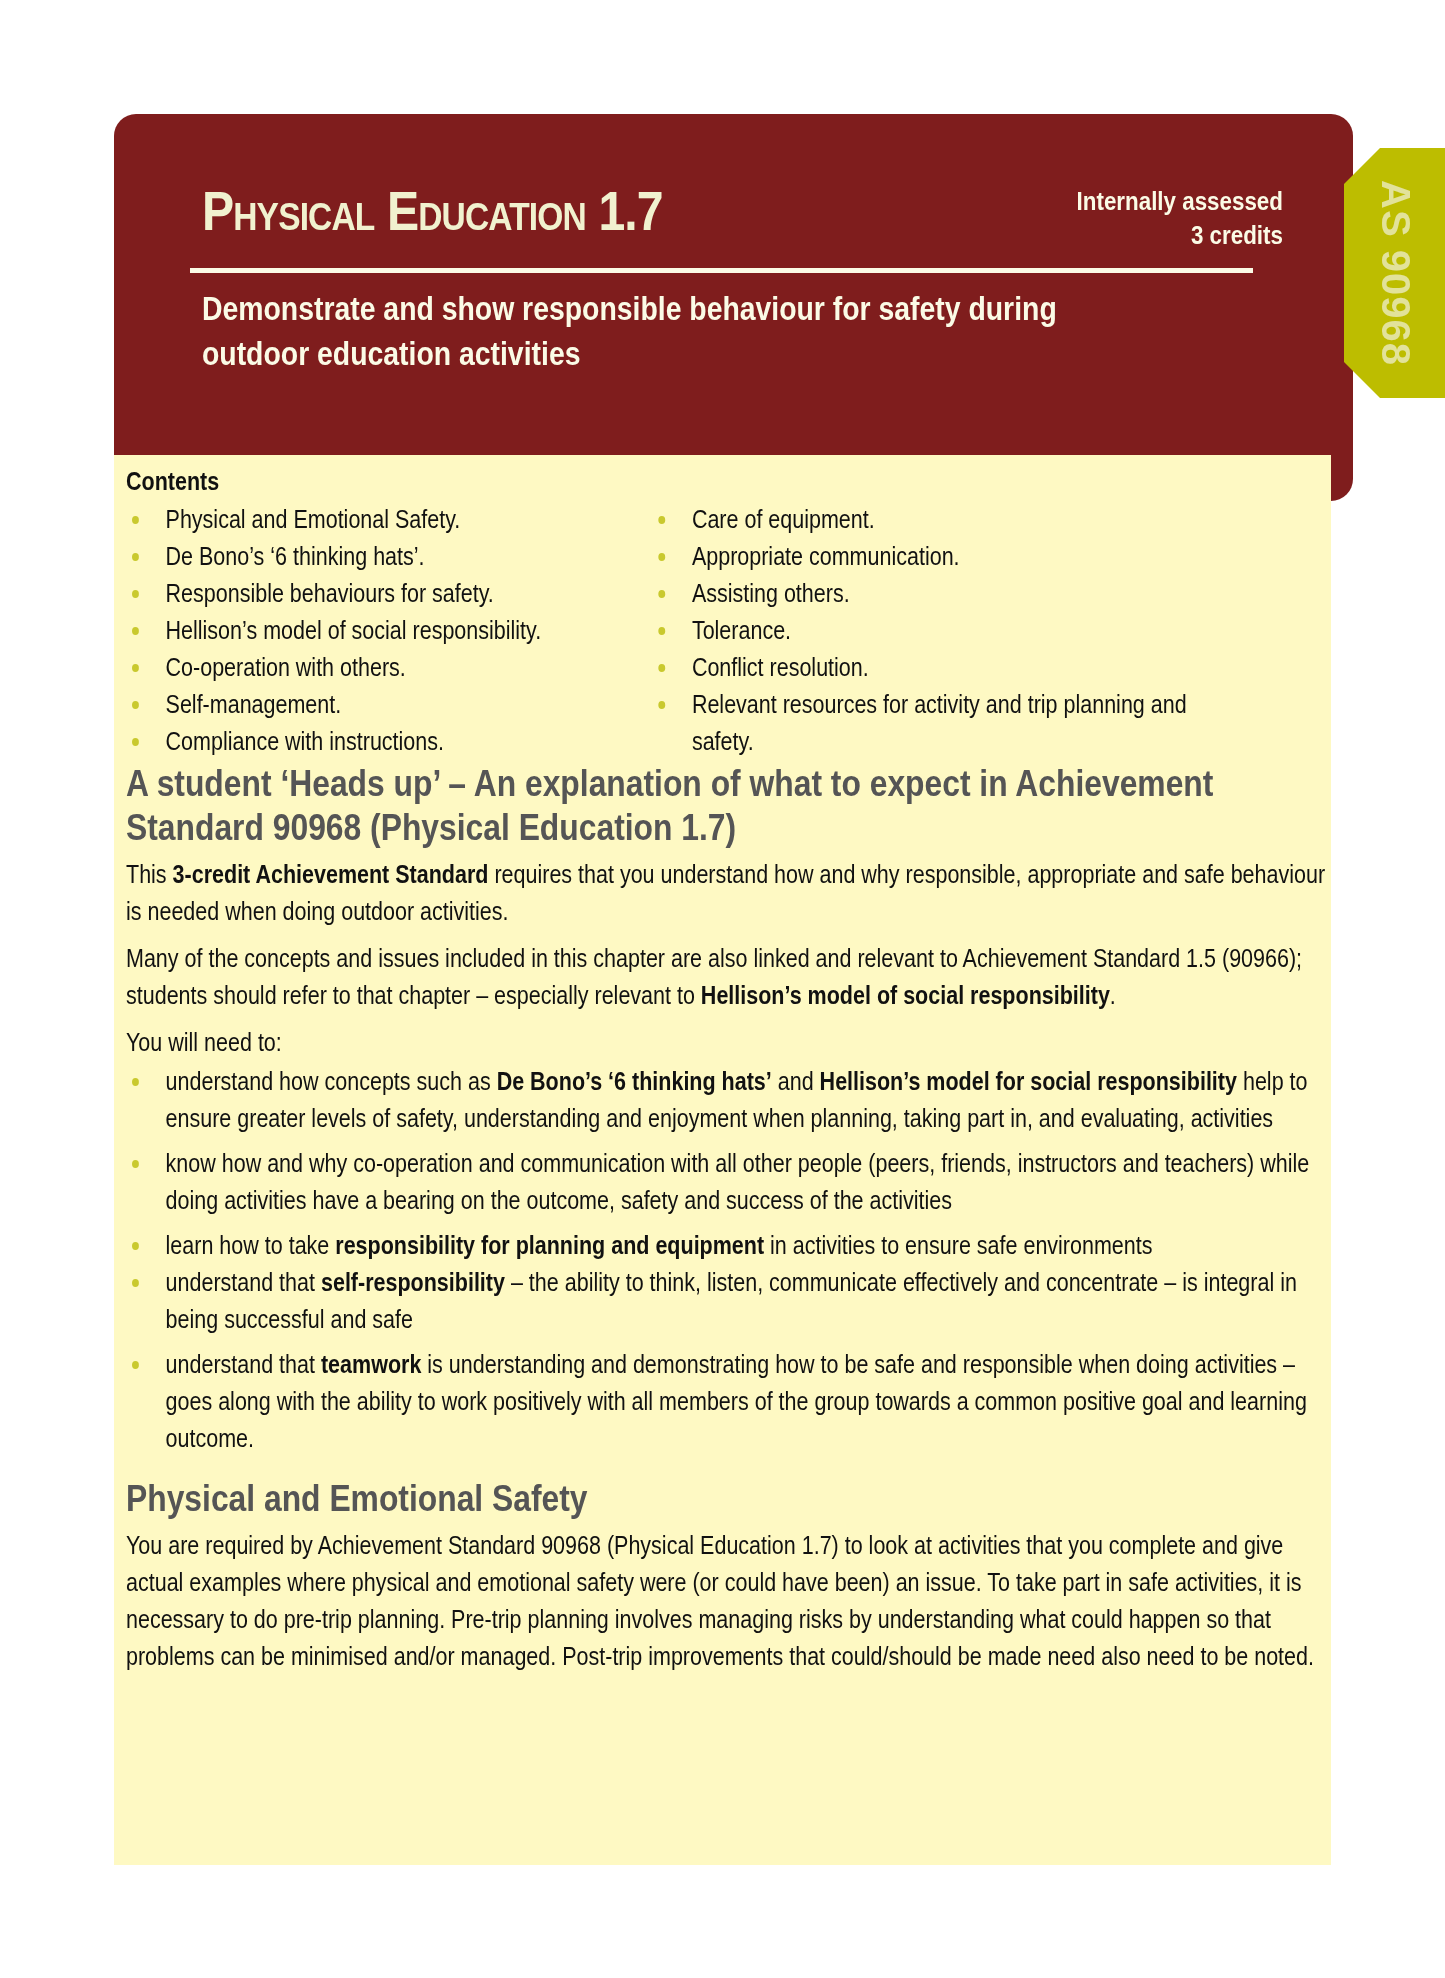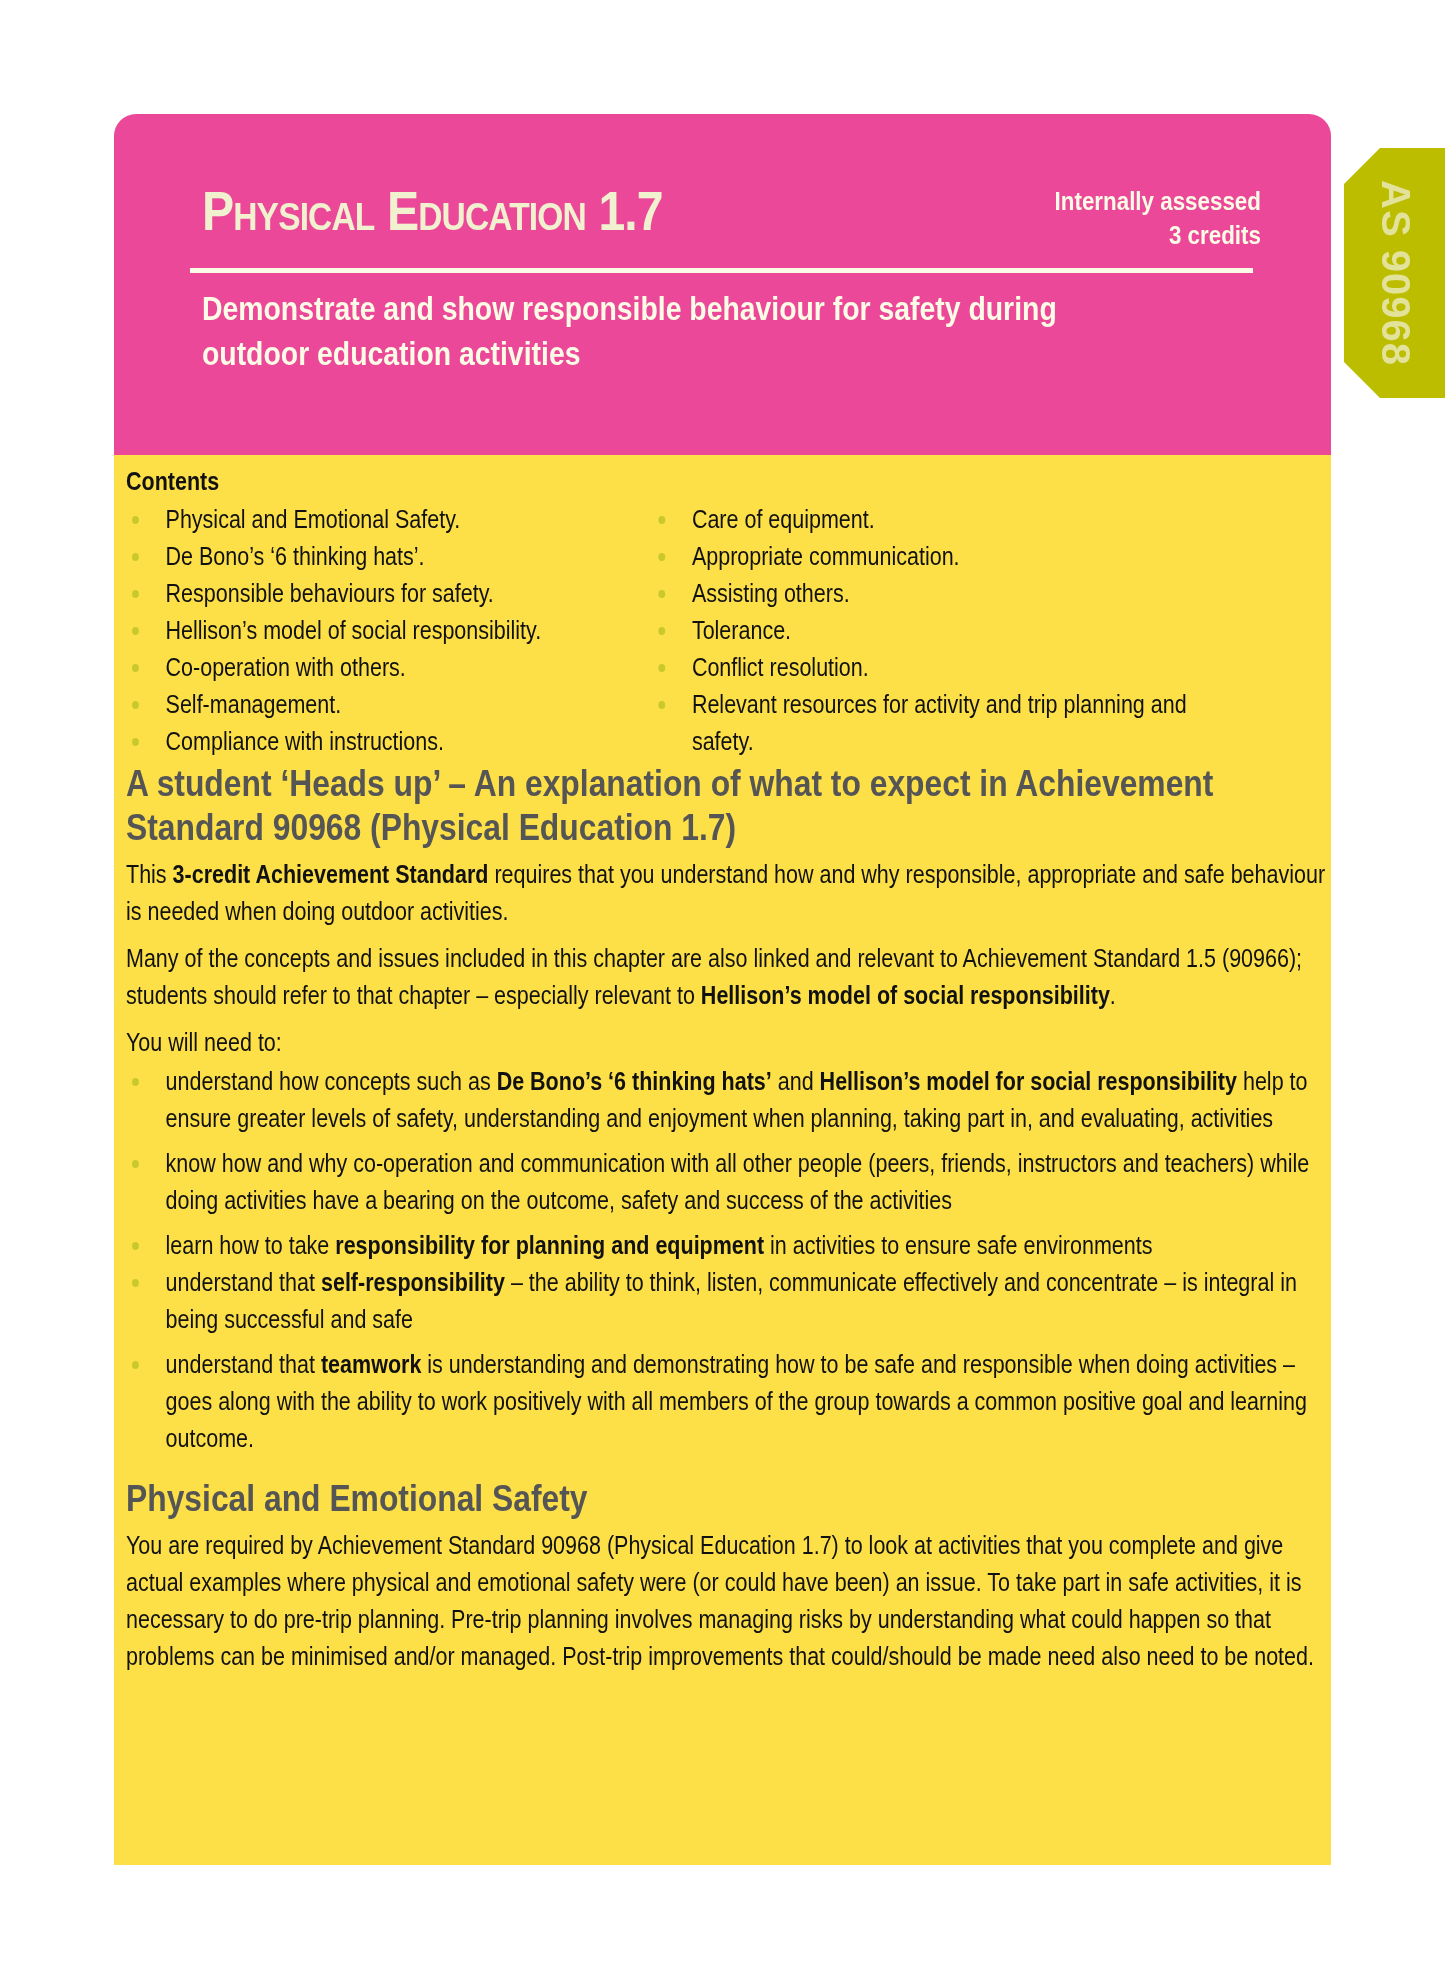--- a/index.html
+++ b/index.html
@@ -8,22 +8,23 @@
       height: 1978px;
       background: #ffffff;
       position: relative;
       font-family: "Liberation Sans", "DejaVu Sans", sans-serif;
       overflow: hidden;
     }
     .header-box {
       position: absolute;
       left: 114px; top: 114px;
       width: 1217px; height: 387px;
-      background: #ec4899;
+      background: #7f1d1d;
       border-radius: 22px;
+      padding-left: 22px;
     }
     .title {
       position: absolute;
       left: 88px; top: 62px;
       margin: 0;
       color: #f1f1cf;
       font-family: "Liberation Sans Narrow", "Liberation Sans", sans-serif;
       font-weight: bold;
       font-size: 56px;
       line-height: 70px;
@@ -77,21 +78,21 @@
       color: #e2e29a;
       font-weight: bold;
       font-size: 40px;
       letter-spacing: 1px;
       white-space: nowrap;
     }
     .content-box {
       position: absolute;
       left: 114px; top: 455px;
       width: 1217px; height: 1410px;
-      background: #fde047;
+      background: #fef9c3;
     }
     .inner {
       position: absolute;
       left: 12px; top: 8px;
       width: 1200px;
       color: #111111;
       font-size: 25px;
     }
     .narrow {
       transform: scaleX(0.86);

